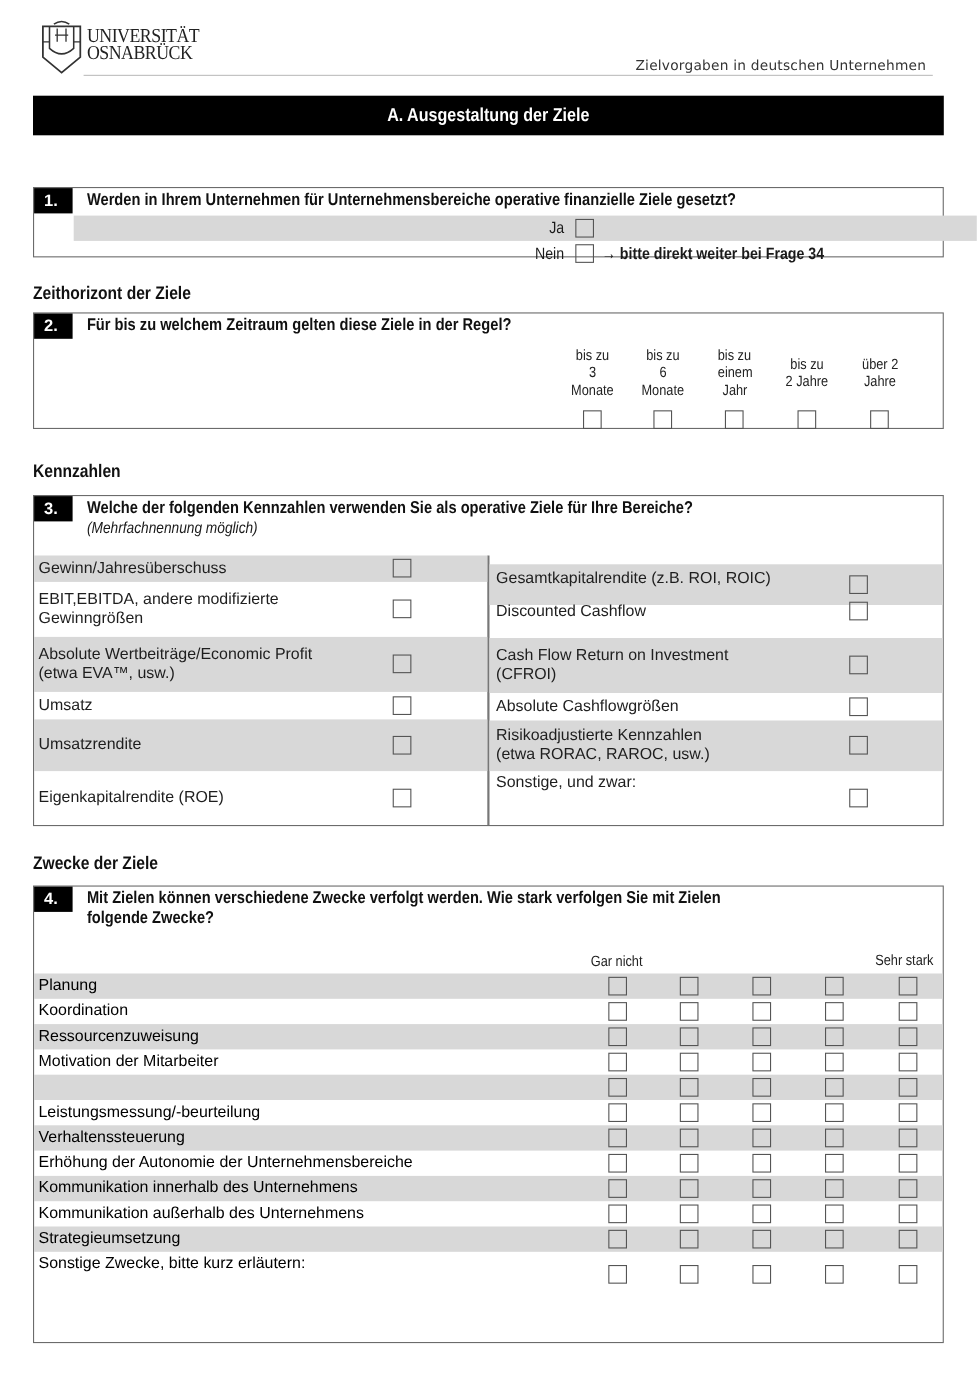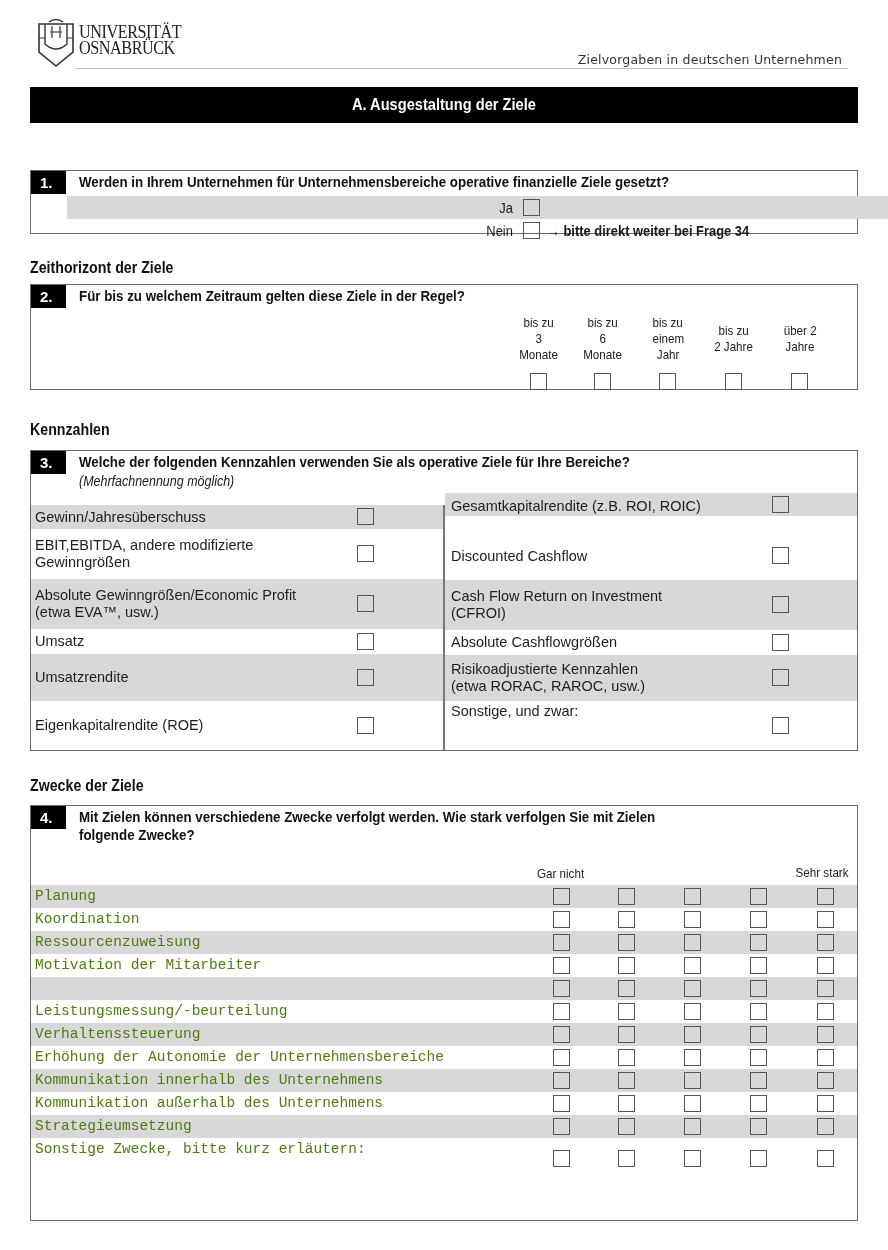--- a/index.html
+++ b/index.html
@@ -56,21 +56,21 @@
   .q3 .right.cell .t { left: 6px; }
   .q3 .right.cell .chk { left: 327px; }
 
   
   .q4 { top: 805px; width: 828px; height: 416px; }
   .q4 .qtext2 { position: absolute; left: 48px; top: 20px; font-weight: bold; font-size: 15.5px; white-space: nowrap; transform: scaleX(0.86); transform-origin: left top; color: #111; }
   .q4 .scale-low { position: absolute; left: 506px; top: 60px; font-size: 13.5px; transform: scaleX(0.86); transform-origin: left top; white-space: nowrap; color: #222; }
   .q4 .scale-high { position: absolute; right: 8px; top: 59px; font-size: 13.5px; transform: scaleX(0.86); transform-origin: right top; white-space: nowrap; color: #222; }
   .q4 .row { position: absolute; left: 0; width: 826px; height: 23px; }
   .q4 .row.grey { background: #d8d8d8; }
-  .q4 .row .t { position: absolute; left: 4px; top: 3px; font-size: 14.5px; white-space: nowrap; color: #4d7c0f; font-family: Liberation Mono, monospace; }
+  .q4 .row .t { position: absolute; left: 4px; top: 3px; font-size: 14.5px; white-space: nowrap; color: #000000; }
   .q4 .row .chk { position: absolute; top: 3px; }
 </style>
 </head>
 <body>
 
 <div class="logo">
   <svg width="44" height="56" viewBox="0 0 44 56">
     <path d="M4 6 H38 V34 L21 48 L4 34 Z" fill="none" stroke="#333" stroke-width="1.6"></path>
     <path d="M10 6 V26 Q21 36 32 26 V6" fill="none" stroke="#333" stroke-width="1.4"></path>
     <path d="M14 4 Q21 -1 28 4" fill="none" stroke="#333" stroke-width="1.4"></path>
@@ -162,21 +162,21 @@
       </div>
       <div class="left cell" style="top: 78px; height: 50px;">
         <div class="t" style="top: 8px;">
           <div>EBIT,EBITDA, andere modifizierte</div>
           <div>Gewinngrößen</div>
         </div>
         <span class="chk"></span>
       </div>
       <div class="left cell grey" style="top: 128px; height: 50px;">
         <div class="t" style="top: 8px;">
-          <div>Absolute Gewinngrößen/Economic Profit</div>
+          <div>Absolute Wertbeiträge/Economic Profit</div>
           <div>(etwa EVA™, usw.)</div>
         </div>
         <span class="chk"></span>
       </div>
       <div class="left cell" style="top: 178px; height: 25px;">
         <div class="t" style="top: 4px;">
           <div>Umsatz</div>
         </div>
         <span class="chk"></span>
       </div>
@@ -185,21 +185,21 @@
           <div>Umsatzrendite</div>
         </div>
         <span class="chk"></span>
       </div>
       <div class="left cell" style="top: 250px; height: 49px;">
         <div class="t" style="top: 16px;">
           <div>Eigenkapitalrendite (ROE)</div>
         </div>
         <span class="chk"></span>
       </div>
-      <div class="right cell grey" style="top: 42px; height: 23px;">
+      <div class="right cell grey" style="top: 62px; height: 37px;">
         <div class="t" style="top: 5px;">
           <div>Gesamtkapitalrendite (z.B. ROI, ROIC)</div>
         </div>
         <span class="chk"></span>
       </div>
       <div class="right cell" style="top: 81px; height: 48px;">
         <div class="t" style="top: 16px;">
           <div>Discounted Cashflow</div>
         </div>
         <span class="chk"></span>

